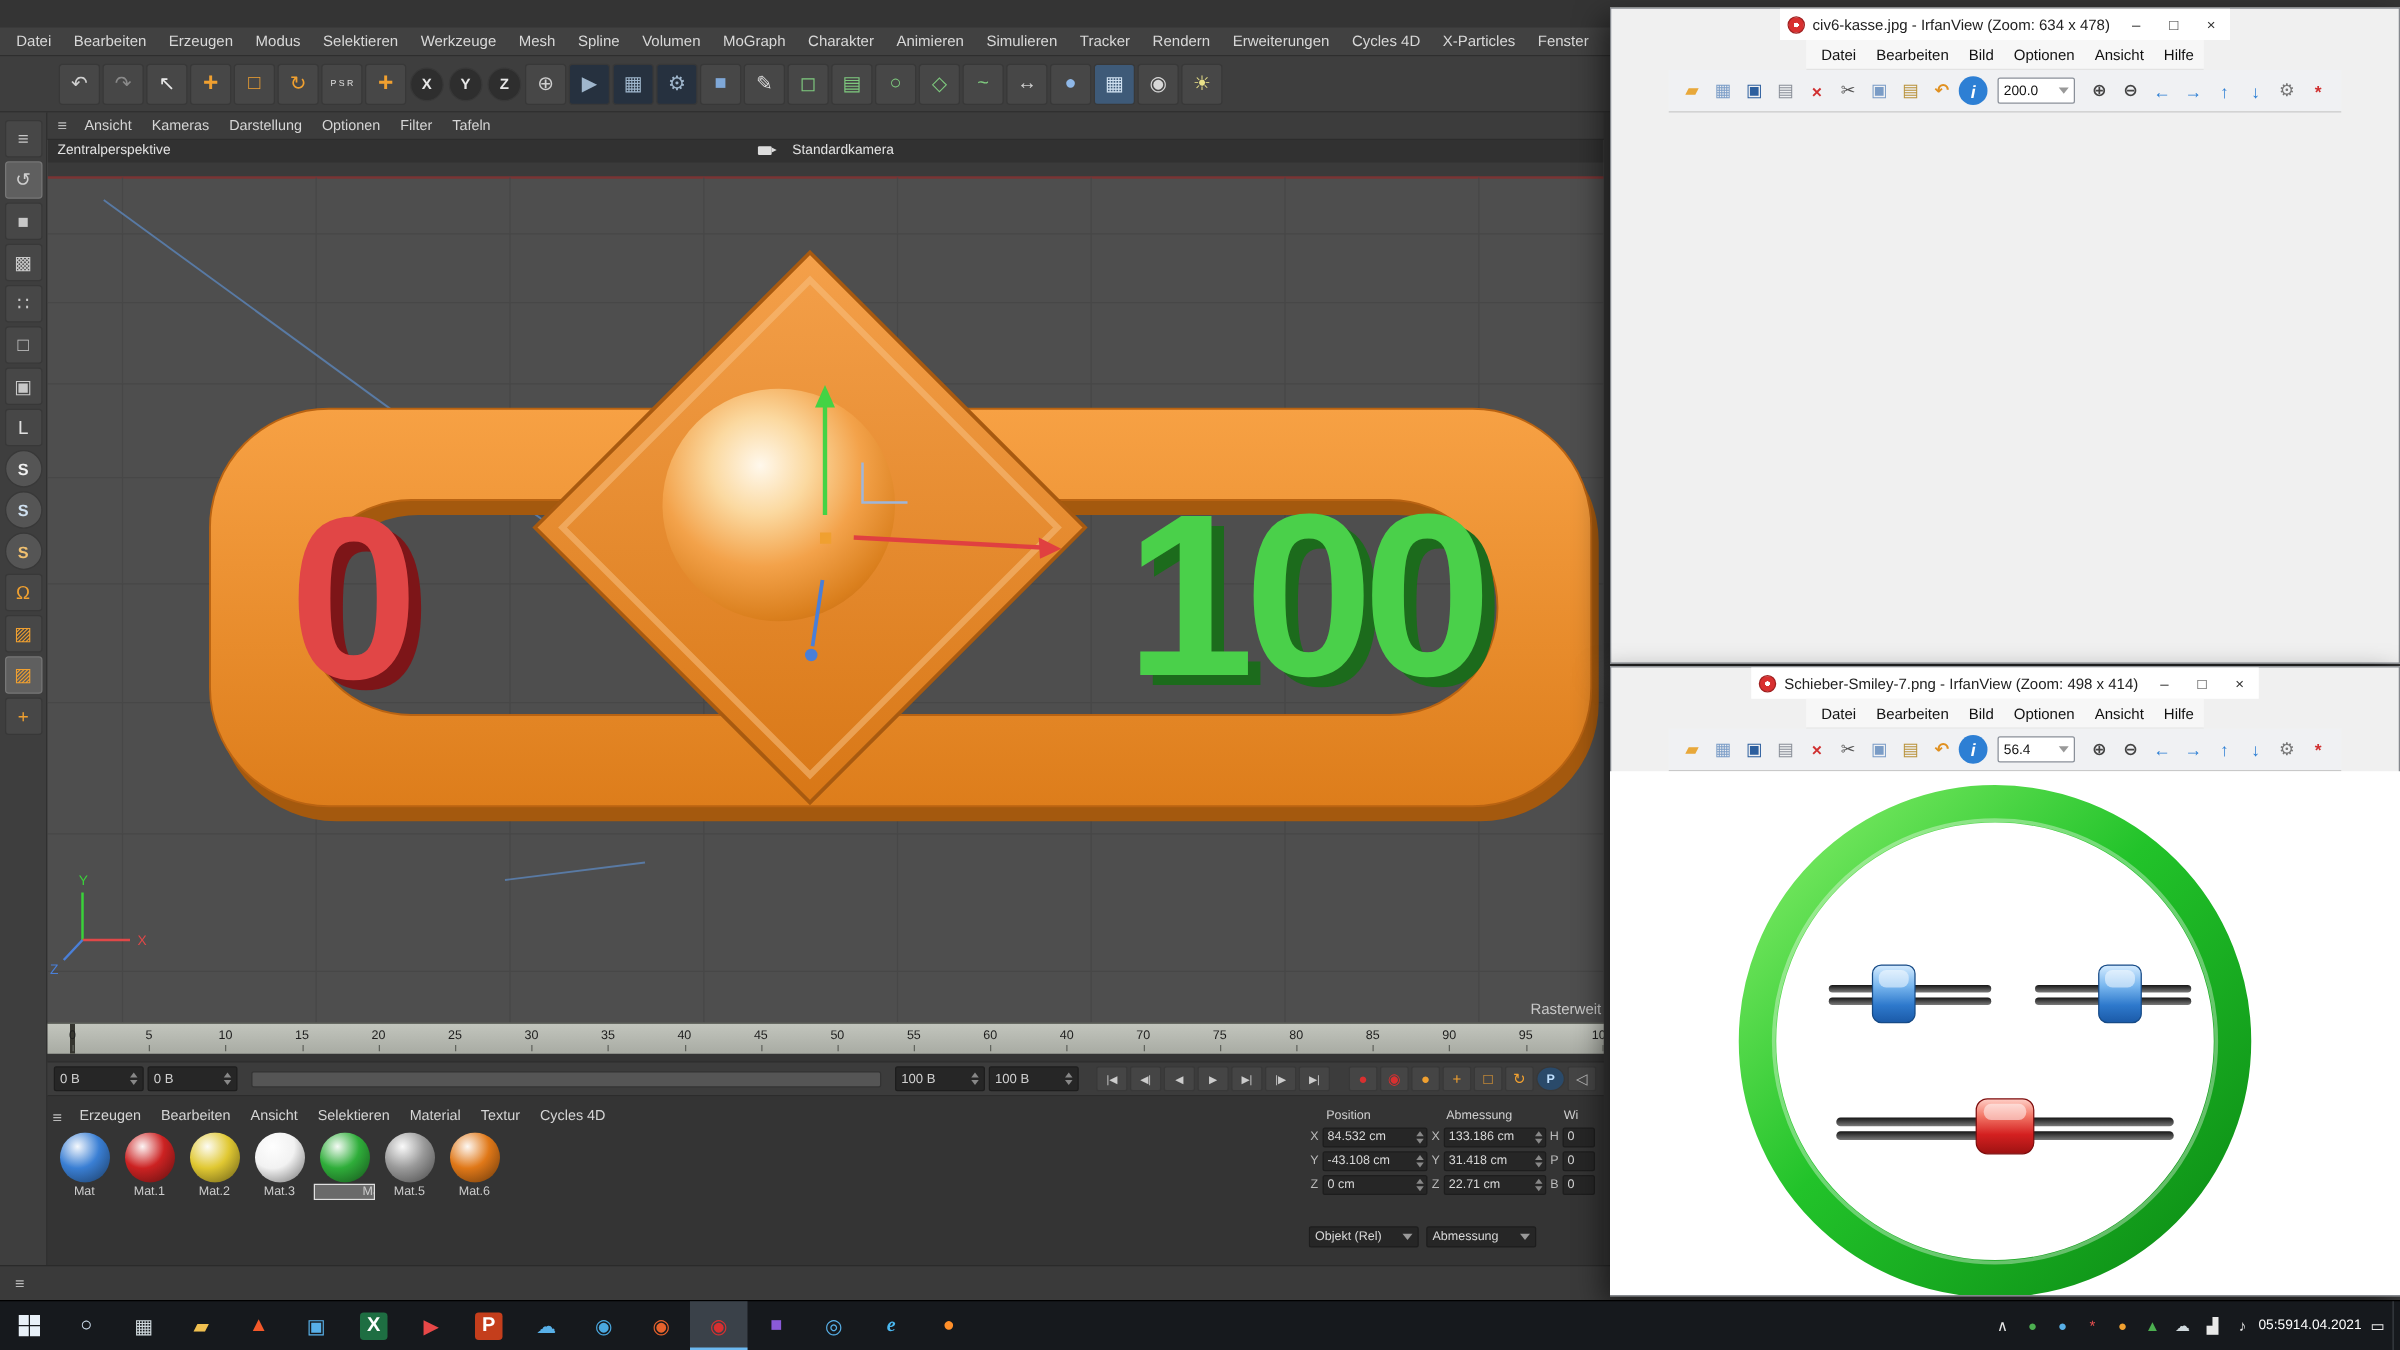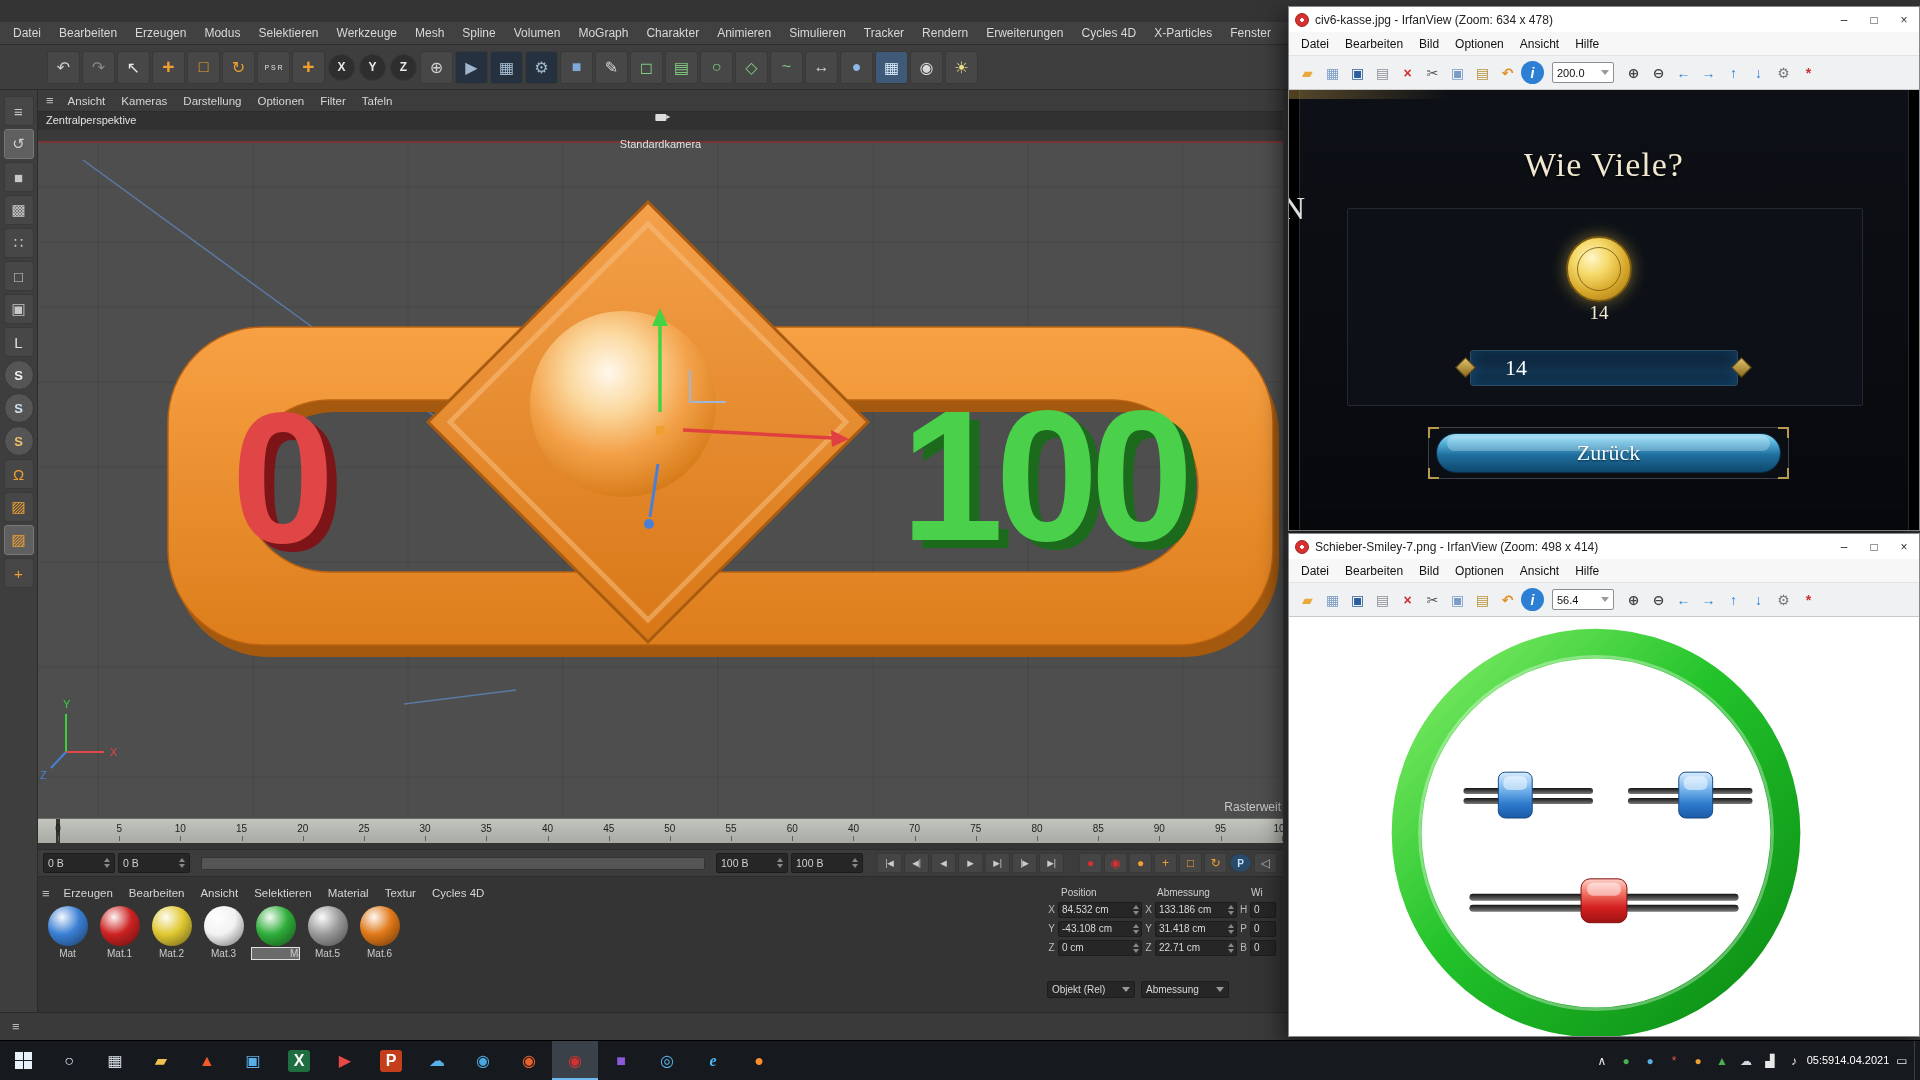--- a/index.html
+++ b/index.html
@@ -26,21 +26,21 @@
   
   .c4d-right{position:absolute;left:1283px;top:90px;width:637px;height:950px;background:#383838;}
   
   .vp{position:absolute;left:38px;top:90px;width:1245px;}
   .vp-menu{height:22px;background:#3c3c3c;display:flex;align-items:center;gap:2px;padding-left:4px;border-bottom:1px solid #2c2c2c;}
   .vp-menu .mitem{padding:0 8px;font-size:11.5px;color:#d5d5d5;}
   .menu-glyph{font-size:13px;color:#bbb;padding:0 4px;}
   .vp-canvas{position:relative;width:1245px;height:706px;background:#4e4e4e;overflow:hidden;}
   .vp-head{position:absolute;left:0;top:0;width:100%;height:18px;background:rgba(0,0,0,.14);display:flex;align-items:center;font-size:11px;color:#e2e2e2;z-index:5;}
   .vp-persp{position:absolute;left:8px;top:2px;}
-  .vp-cam{position:absolute;left:50%;top:2px;transform:translateX(-50%);display:flex;align-items:center;gap:17px;flex-direction:column;}
+  .vp-cam{position:absolute;left:50%;top:2px;transform:translateX(-50%);display:flex;align-items:center;gap:17px;}
   .camicon{display:inline-block;width:11px;height:7px;background:#ddd;border-radius:1px;position:relative;}
   .camicon::after{content:"";position:absolute;right:-4px;top:1px;border-left:4px solid #ddd;border-top:2.5px solid transparent;border-bottom:2.5px solid transparent;}
   .vp-raster{position:absolute;right:2px;bottom:4px;font-size:12px;color:#c8c8c8;z-index:5;}
   
   .ruler{position:relative;width:1245px;height:25px;background:linear-gradient(#c2c5bd,#a8aba3);overflow:hidden;display:flex;padding-left:20px;border-top:1px solid #6a6d66;}
   .rtick{position:relative;width:61.2px;flex:0 0 61.2px;height:100%;}
   .rtick::before{content:"";position:absolute;left:0;bottom:2px;width:1px;height:5px;background:#60635d;}
   .rtick i{position:absolute;left:0;top:4px;transform:translateX(-50%);font-style:normal;font-size:10px;color:#1d1d1d;}
   .playhead{position:absolute;left:18px;top:0;width:4px;height:100%;background:#35352f;}
   
@@ -75,21 +75,21 @@
   .stp::before{content:"";position:absolute;top:0;left:1px;border-left:3px solid transparent;border-right:3px solid transparent;border-bottom:4px solid #888;}
   .stp::after{content:"";position:absolute;bottom:0;left:1px;border-left:3px solid transparent;border-right:3px solid transparent;border-top:4px solid #888;}
   .coord-drops{display:flex;gap:6px;margin-top:24px;}
   .drop{height:17px;background:#262626;border:1px solid #1d1d1d;border-radius:2px;display:flex;align-items:center;justify-content:space-between;padding:0 4px;width:88px;}
   .drop i{font-style:normal;font-size:10px;color:#d8d8d8;}
   .dar{border-left:4px solid transparent;border-right:4px solid transparent;border-top:5px solid #999;}
   .bottomstrip{position:absolute;left:0;top:1012px;width:1920px;height:28px;background:#3a3a3a;border-top:1px solid #2a2a2a;display:flex;align-items:center;padding-left:8px;color:#bbb;font-size:14px;}
   svg text{font-family:"Liberation Sans","DejaVu Sans",sans-serif;}
 
   
-  .ivwin{position:absolute;display:flex;flex-direction:column;background:#f0f0f0;border:1px solid #85898e;box-shadow:-6px 8px 22px rgba(0,0,0,.55);}
+  .ivwin{position:absolute;display:flex;flex-direction:column;background:#f0f0f0;border:1px solid #85898e;box-shadow:-6px 8px 22px rgba(0,0,0,.55);align-items:center;}
   #iv1{left:1288px;top:6px;width:632px;height:525px;z-index:10;}
   #iv2{left:1288px;top:533px;width:632px;height:504px;z-index:11;}
   .ivtitle{height:25px;background:#ffffff;display:flex;align-items:center;gap:6px;padding-left:6px;flex:0 0 auto;}
   .ivlogo{width:14px;height:14px;border-radius:50%;background:radial-gradient(circle at 50% 50%,#fff 0 22%,#d83030 24% 100%);border:1px solid #a02020;flex:0 0 auto;}
   .ivtext{font-size:12px;color:#222;white-space:nowrap;overflow:hidden;}
   .ivbtns{margin-left:auto;display:flex;height:100%;}
   .ivbtns b{width:30px;height:100%;display:flex;align-items:center;justify-content:center;font-weight:400;font-size:12px;color:#333;}
   .ivmenu{height:24px;background:#f7f7f7;display:flex;align-items:center;padding-left:4px;border-bottom:1px solid #e3e3e3;flex:0 0 auto;}
   .ivmenu .mitem{padding:0 8px;font-size:12px;color:#111;}
   .ivtools{height:34px;background:#f0f1f3;border-bottom:1px solid #c9c9c9;display:flex;align-items:center;padding:0 6px;gap:2px;flex:0 0 auto;}

